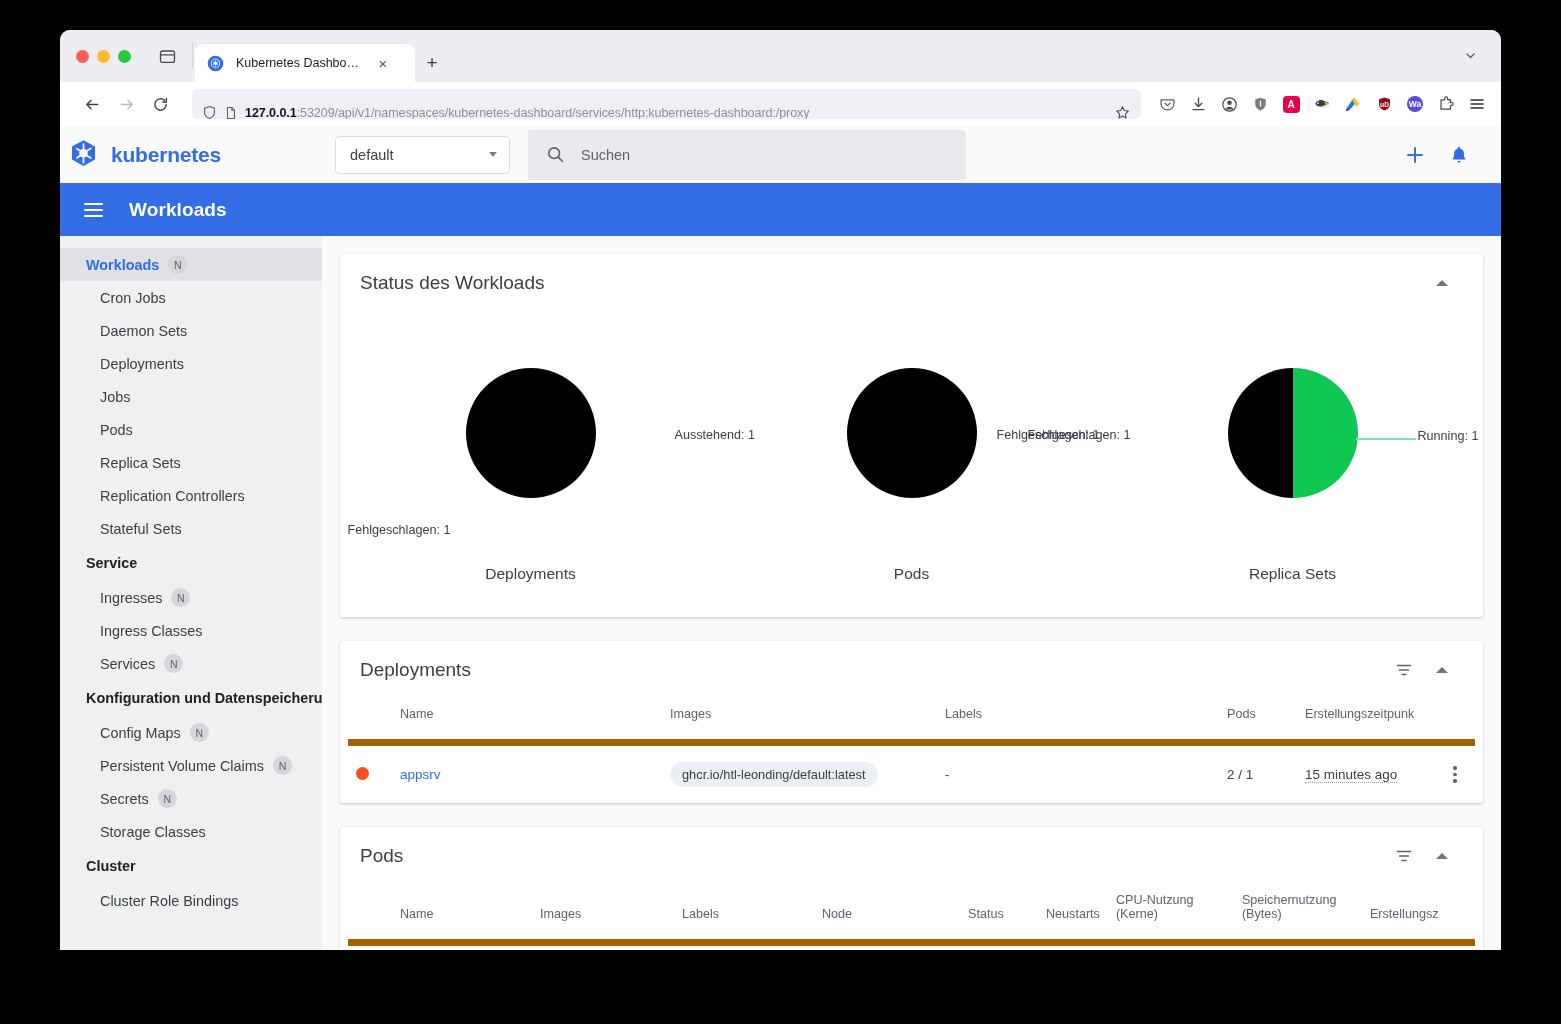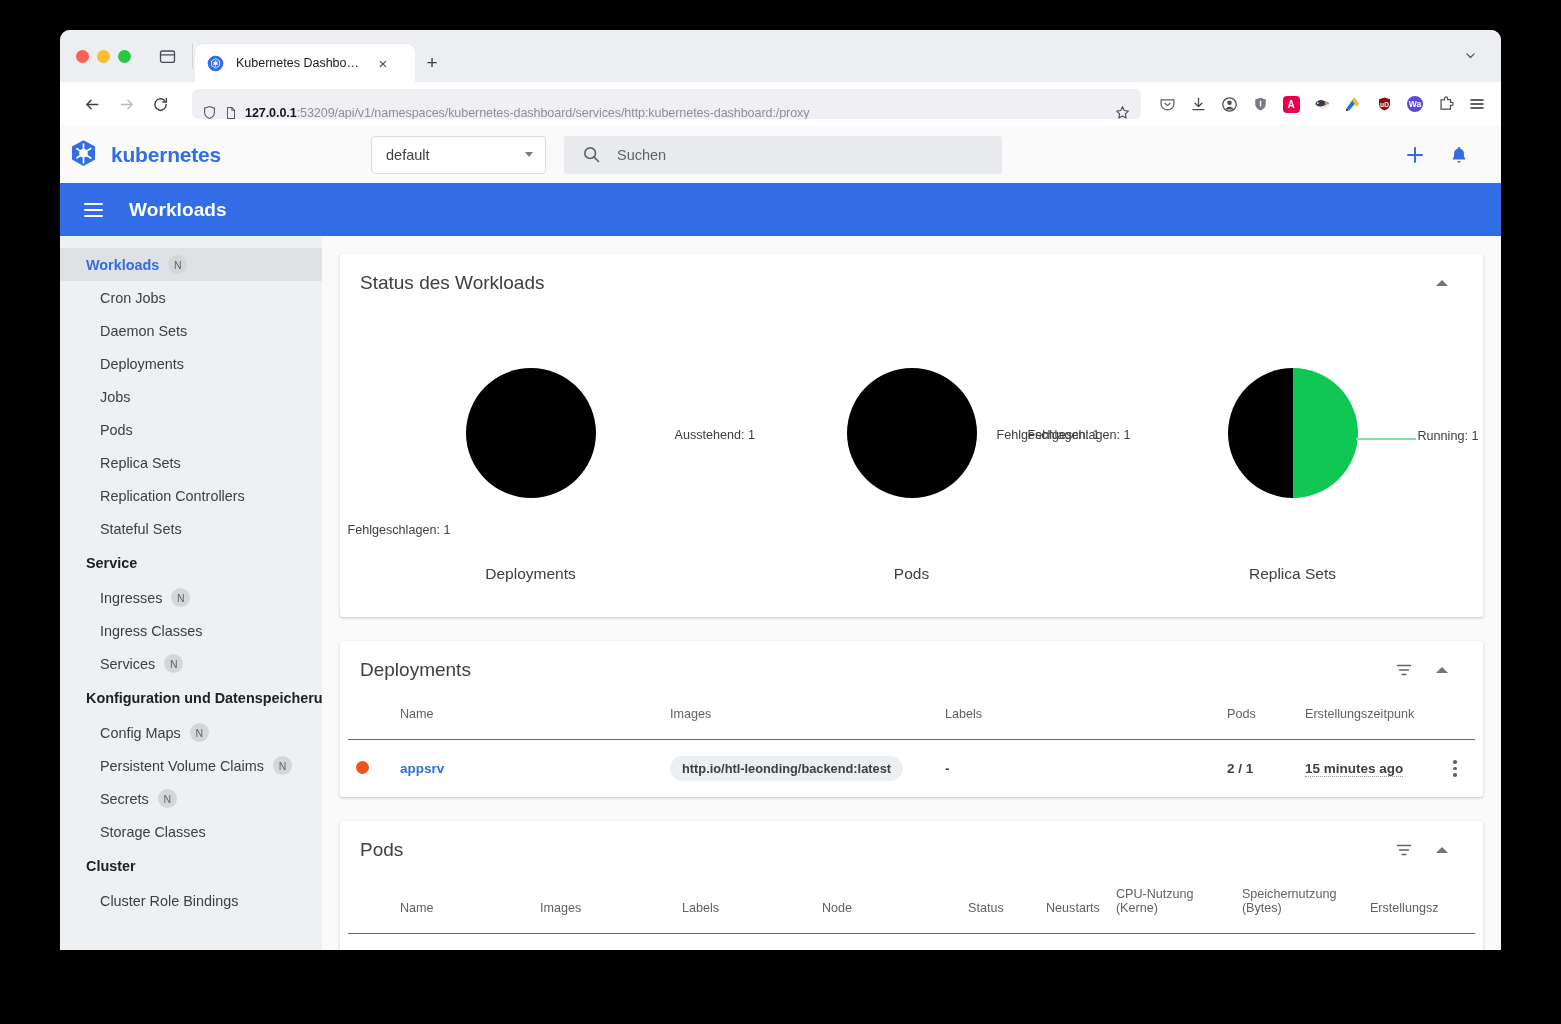--- a/index.html
+++ b/index.html
@@ -126,26 +126,26 @@
     display: flex; align-items: center;
     padding: 0 20px 0 7px;
   }
   .k8s-logo { display: flex; align-items: center; gap: 11px; width: 268px; }
   .k8s-logo-text { font-size: 21px; font-weight: 700; color: #326de6; letter-spacing: -.2px; }
   .ns-select {
     width: 175px; height: 38px;
     border: 1px solid #dadce0; border-radius: 4px; background: #fff;
     display: flex; align-items: center; justify-content: space-between;
     padding: 0 12px 0 14px;
-    font-size: 14.5px; color: #3c4043; margin-left: 36px;
+    font-size: 14.5px; color: #3c4043;
   }
   .caret { width:0;height:0;border-left:4.5px solid transparent;border-right:4.5px solid transparent;border-top:5px solid #7a7f87; }
   .searchbox {
     margin-left: 18px;
-    width: 438px; height: 38px;
+    width: 438px; height: 50px;
     background: #e8eaed; border-radius: 3px;
     display: flex; align-items: center; gap: 16px;
     padding: 0 14px 0 18px;
   }
   .search-ph { font-size: 14.5px; color: #5f6368; }
   .header-spacer { flex: 1; }
   .hdr-icon-btn { width: 44px; height: 44px; display: flex; align-items: center; justify-content: center; color: #326de6; }
 
   .titlebar {
     height: 53px; background: #326de6;
@@ -220,21 +220,21 @@
   
   table { width: 100%; border-collapse: collapse; }
   thead th {
     font-size: 12.6px; color: #5f6368; font-weight: 400;
     text-align: left; padding: 8px 8px 18px 8px;
     vertical-align: bottom; white-space: nowrap;
   }
   .tbl-wrap { padding: 0 8px; overflow: hidden; }
   tbody td {
     font-size: 13.5px; color: #3c4043; padding: 16px 8px;
-    border-top: 1px solid #a16207; white-space: nowrap; font-weight: bold;
+    border-top: 7px solid #a16207; white-space: nowrap;
   }
   .status-dot { width: 13px; height: 13px; border-radius: 50%; background: #f4511e; display: inline-block; }
   .link { color: #326de6; text-decoration: none; }
   .chip {
     display: inline-block; background: #eceff1; color: #3c4043;
     padding: 5px 12px; border-radius: 14px; font-size: 12.8px;
   }
   .underline-dotted { border-bottom: 1px dotted #9aa0a6; }
   .kebab { display: flex; flex-direction: column; gap: 3px; align-items: center; }
   .kebab i { width: 3.5px; height: 3.5px; border-radius: 50%; background: #5f6368; display: block; }
@@ -578,21 +578,21 @@
                   <th style="width:282px;">Labels</th>
                   <th style="width:78px;">Pods</th>
                   <th>Erstellungszeitpunk</th>
                   <th style="width:40px;"></th>
                 </tr>
               </thead>
               <tbody>
                 <tr>
                   <td><span class="status-dot"></span></td>
                   <td><a class="link" href="#">appsrv</a></td>
-                  <td><span class="chip">http.io/htl-leonding/backend:latest</span></td>
+                  <td><span class="chip">ghcr.io/htl-leonding/default:latest</span></td>
                   <td>-</td>
                   <td>2 / 1</td>
                   <td><span class="underline-dotted">15 minutes ago</span></td>
                   <td>
                     <span class="kebab">
                         <i></i>
                         <i></i>
                         <i></i>
                       </span>
                   </td>

